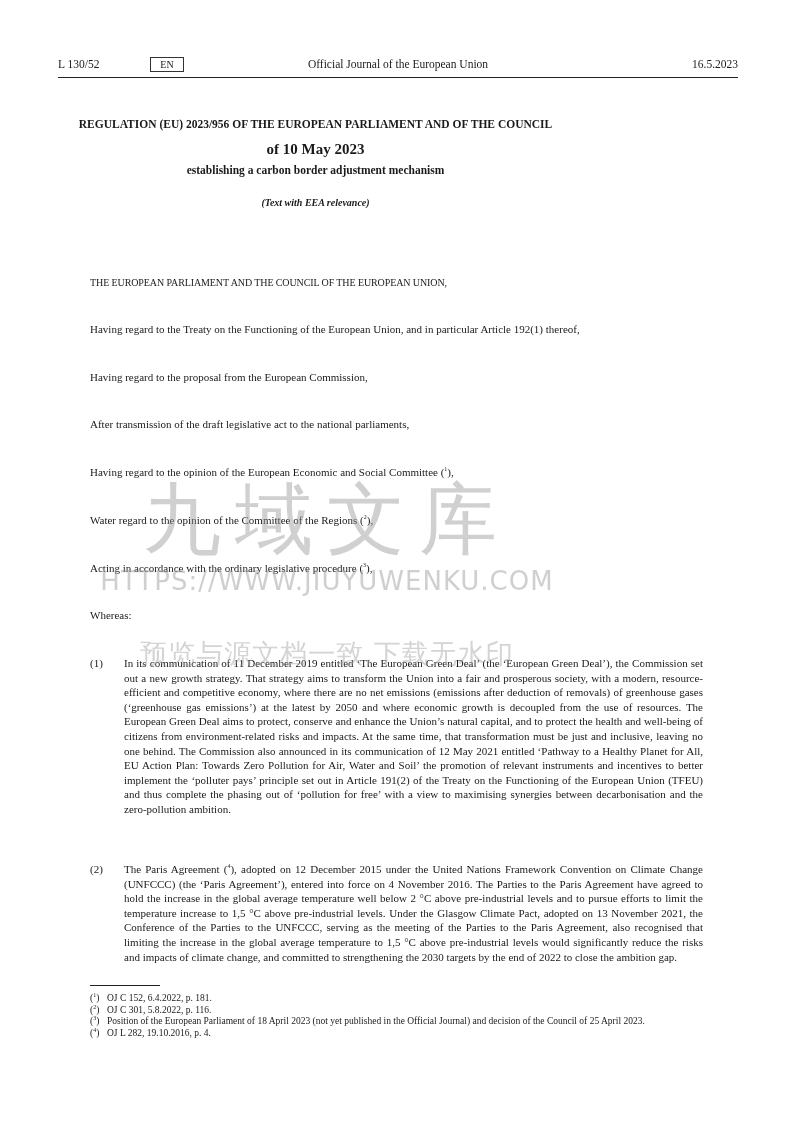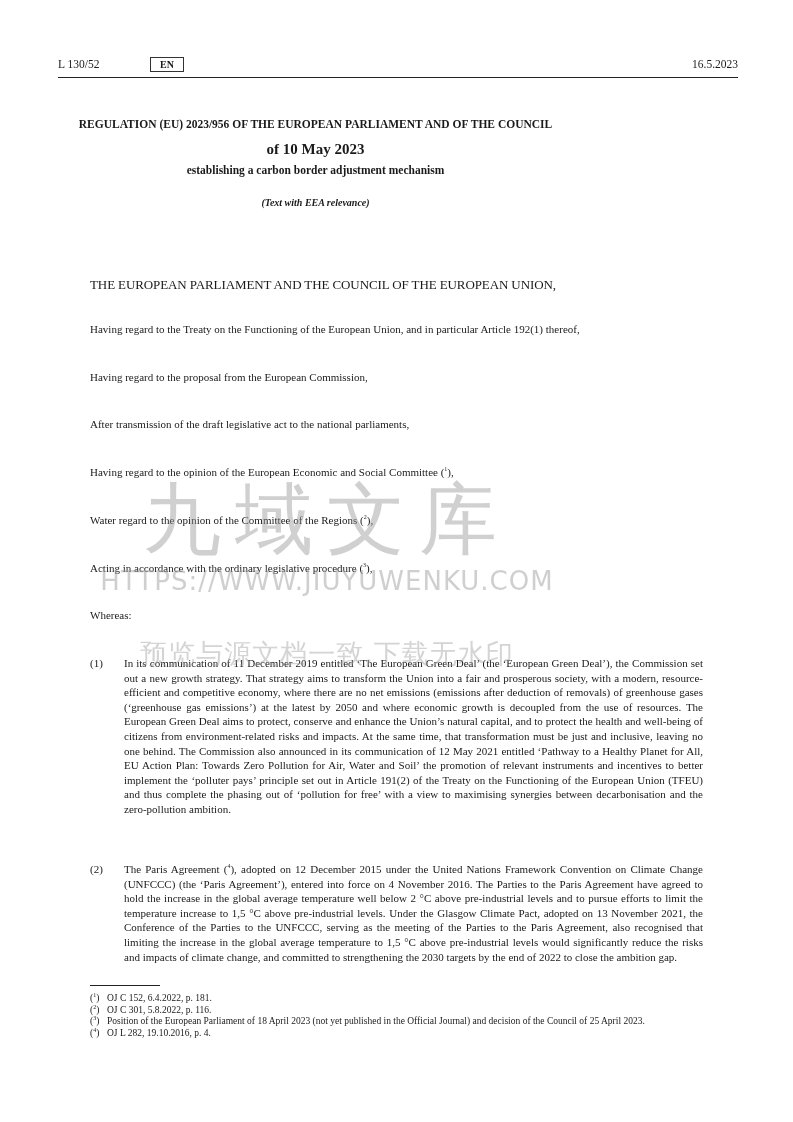--- a/index.html
+++ b/index.html
@@ -8,35 +8,35 @@
     font-family: "Liberation Serif", "DejaVu Serif", serif;
     color: #1a1a1a;
   }
   .header {
     position: absolute; left: 58px; top: 57px; width: 680px; height: 20px;
     font-size: 11.5px; border-bottom: 1px solid #222;
   }
   .header .page-ref { position: absolute; left: 0; top: 1px; }
   .header .lang {
     position: absolute; left: 92px; top: 0px; width: 32px; height: 13px;
-    border: 1px solid #333; font-size: 10px; text-align: center; line-height: 13px; font-weight: bold;
+    border: 1px solid #333; font-size: 10px; text-align: center; line-height: 13px;
   }
   .header .journal { position: absolute; left: 0; right: 0; top: 1px; text-align: center; }
   .header .date { position: absolute; right: 0; top: 1px; }
 
   .titles { position: absolute; left: 0; width: 631px; text-align: center; font-weight: bold; }
   .t1 { top: 118px; font-size: 11.5px; }
   .t2 { top: 141px; font-size: 15px; }
   .t3 { top: 164px; font-size: 11.5px; }
   .t4 { top: 197px; font-size: 10px; font-style: italic; }
 
   .recital-line {
     position: absolute; left: 90px; font-size: 11px; white-space: nowrap;
   }
-  .preamble-heading { font-size: 13px; letter-spacing: -0.1px; }
+  .preamble-heading { font-size: 10px; letter-spacing: -0.1px; }
 
   .para {
     position: absolute; left: 90px; width: 613px; font-size: 11px; line-height: 14.6px;
   }
   .para .num { position: absolute; left: 0; top: 0; }
   .para .text { margin-left: 34px; text-align: justify; }
 
   sup.fn { font-size: 6px; vertical-align: super; line-height: 0; }
 
   .fn-rule { position: absolute; left: 90px; top: 985px; width: 70px; border-top: 1px solid #222; }
@@ -48,20 +48,21 @@
   .wm1 { top: 468px; font-size: 78px; letter-spacing: 14px; font-family: "DejaVu Sans", sans-serif; }
   .wm2 { top: 566px; font-size: 26px; letter-spacing: 1px; font-family: "DejaVu Sans", sans-serif; color: rgba(160,160,160,0.5); }
   .wm3 { top: 636px; font-size: 27px; letter-spacing: 1px; font-family: "DejaVu Sans", sans-serif; color: rgba(160,160,160,0.45); }
 </style>
 </head>
 <body>
 
 <div class="header">
   <span class="page-ref">L 130/52</span>
   <span class="lang">EN</span>
+  <span class="journal">Official Journal of the European Union</span>
   <span class="date">16.5.2023</span>
 </div>
 
 <div class="titles t1">REGULATION (EU) 2023/956 OF THE EUROPEAN PARLIAMENT AND OF THE COUNCIL</div>
 <div class="titles t2">of 10 May 2023</div>
 <div class="titles t3">establishing a carbon border adjustment mechanism</div>
 <div class="titles t4">(Text with EEA relevance)</div>
 
 <div class="recital-line preamble-heading" style="top:277px">THE EUROPEAN PARLIAMENT AND THE COUNCIL OF THE EUROPEAN UNION,</div>
 

